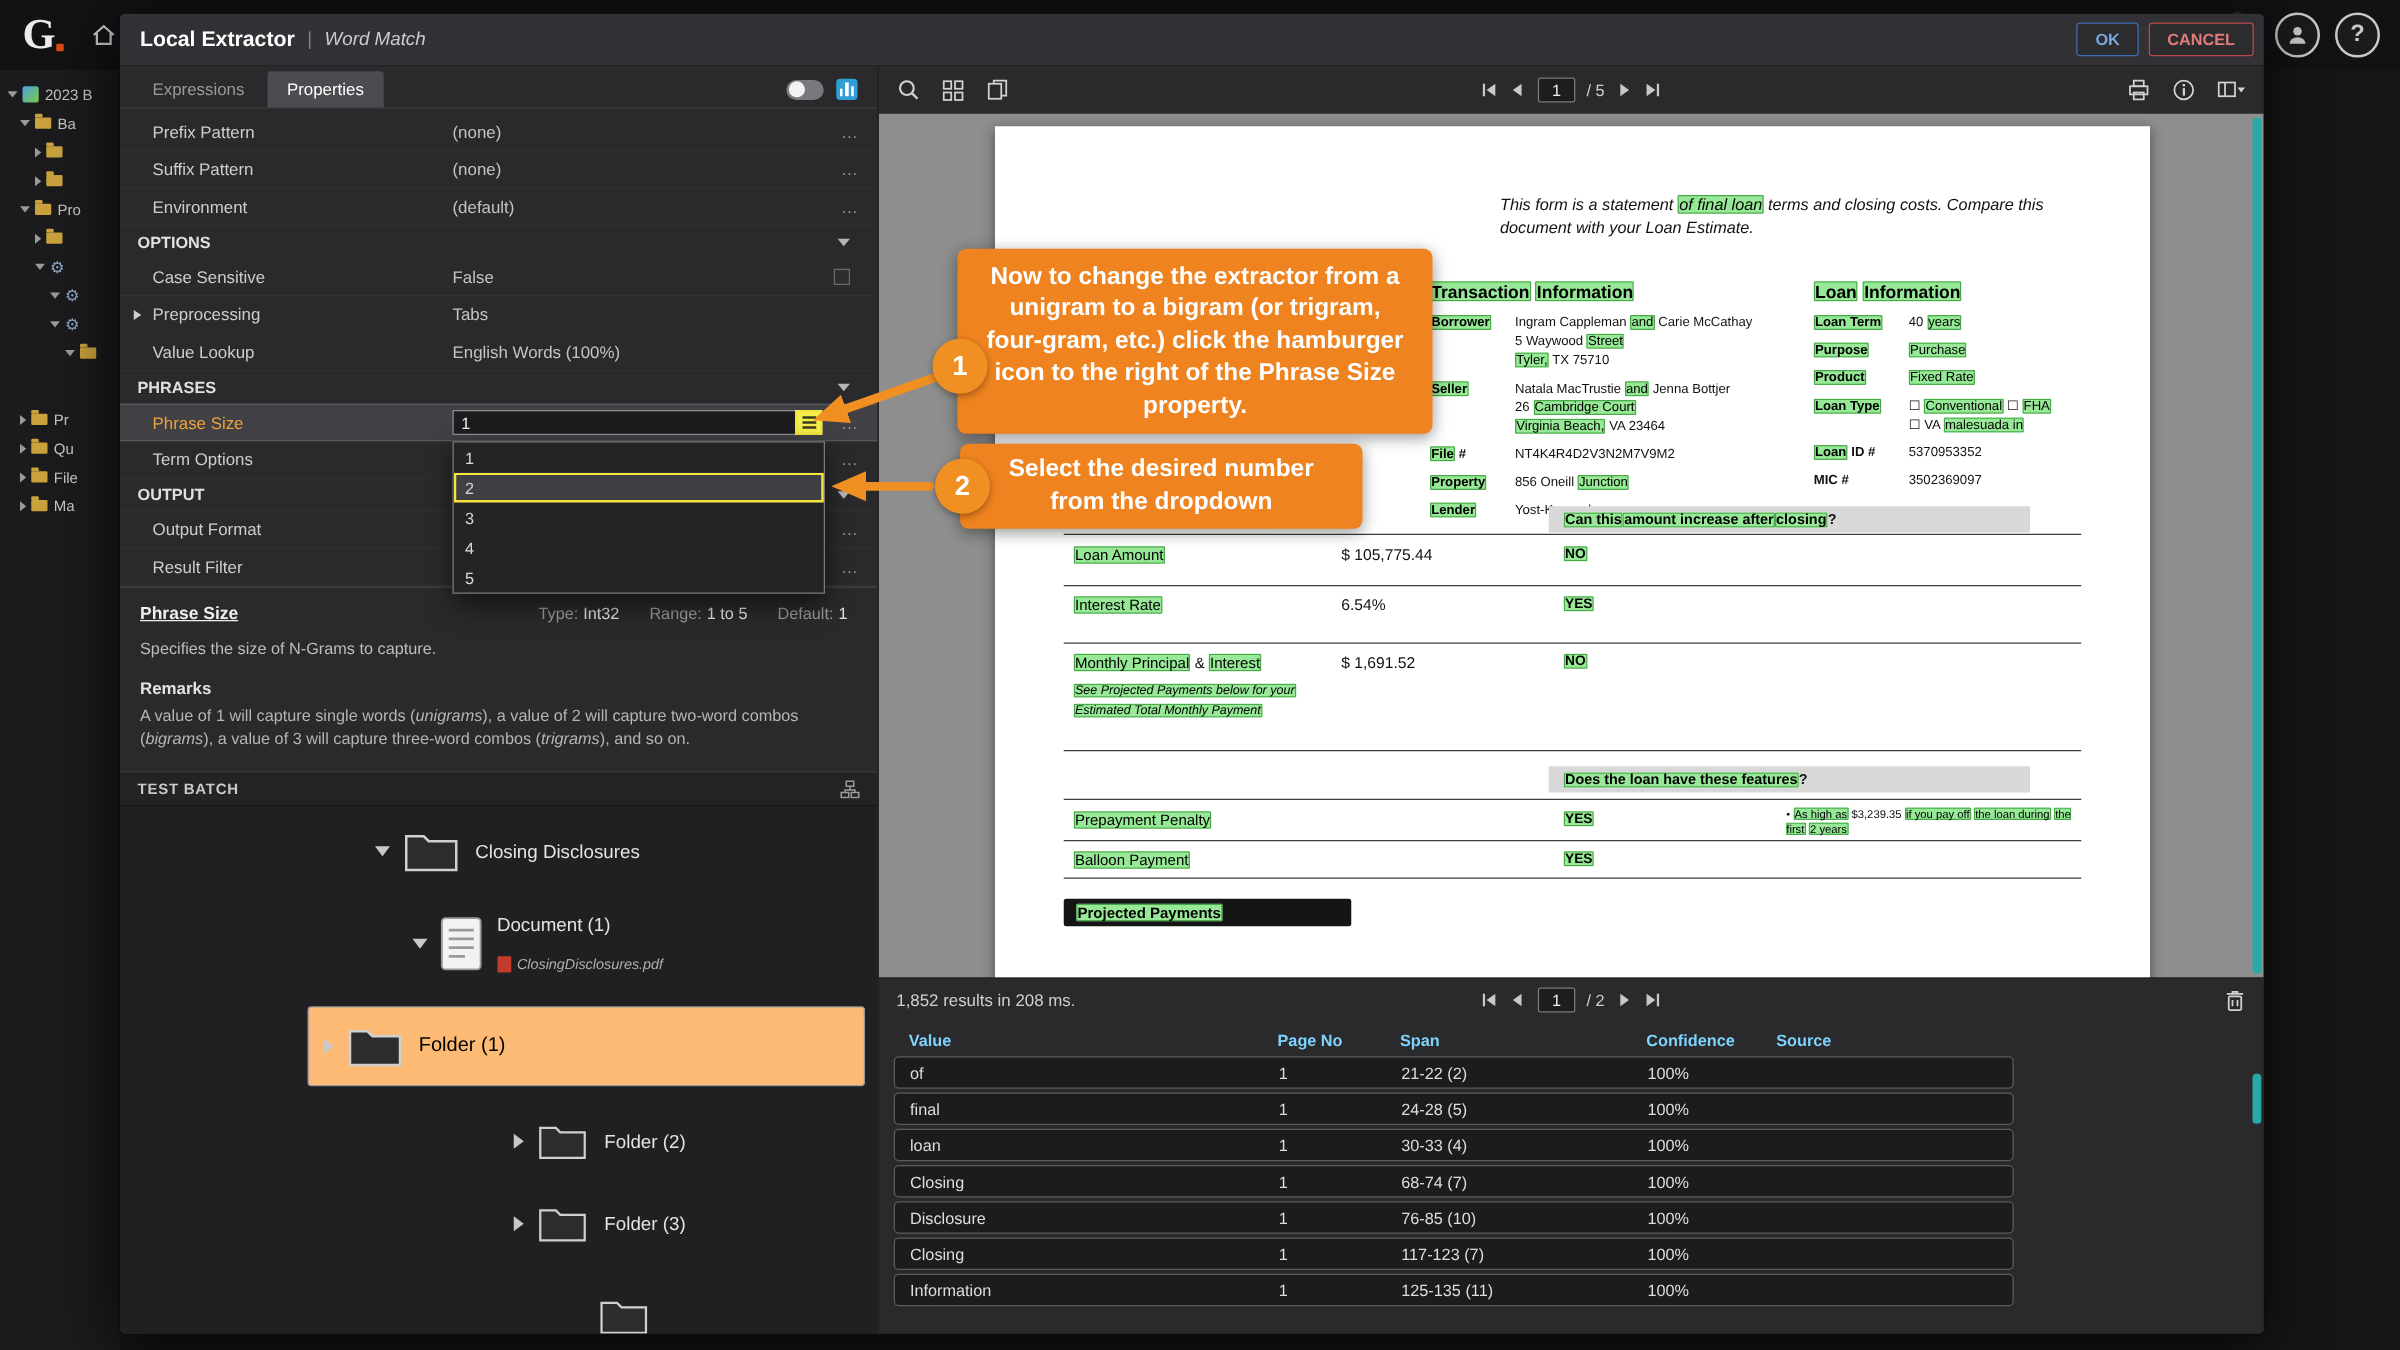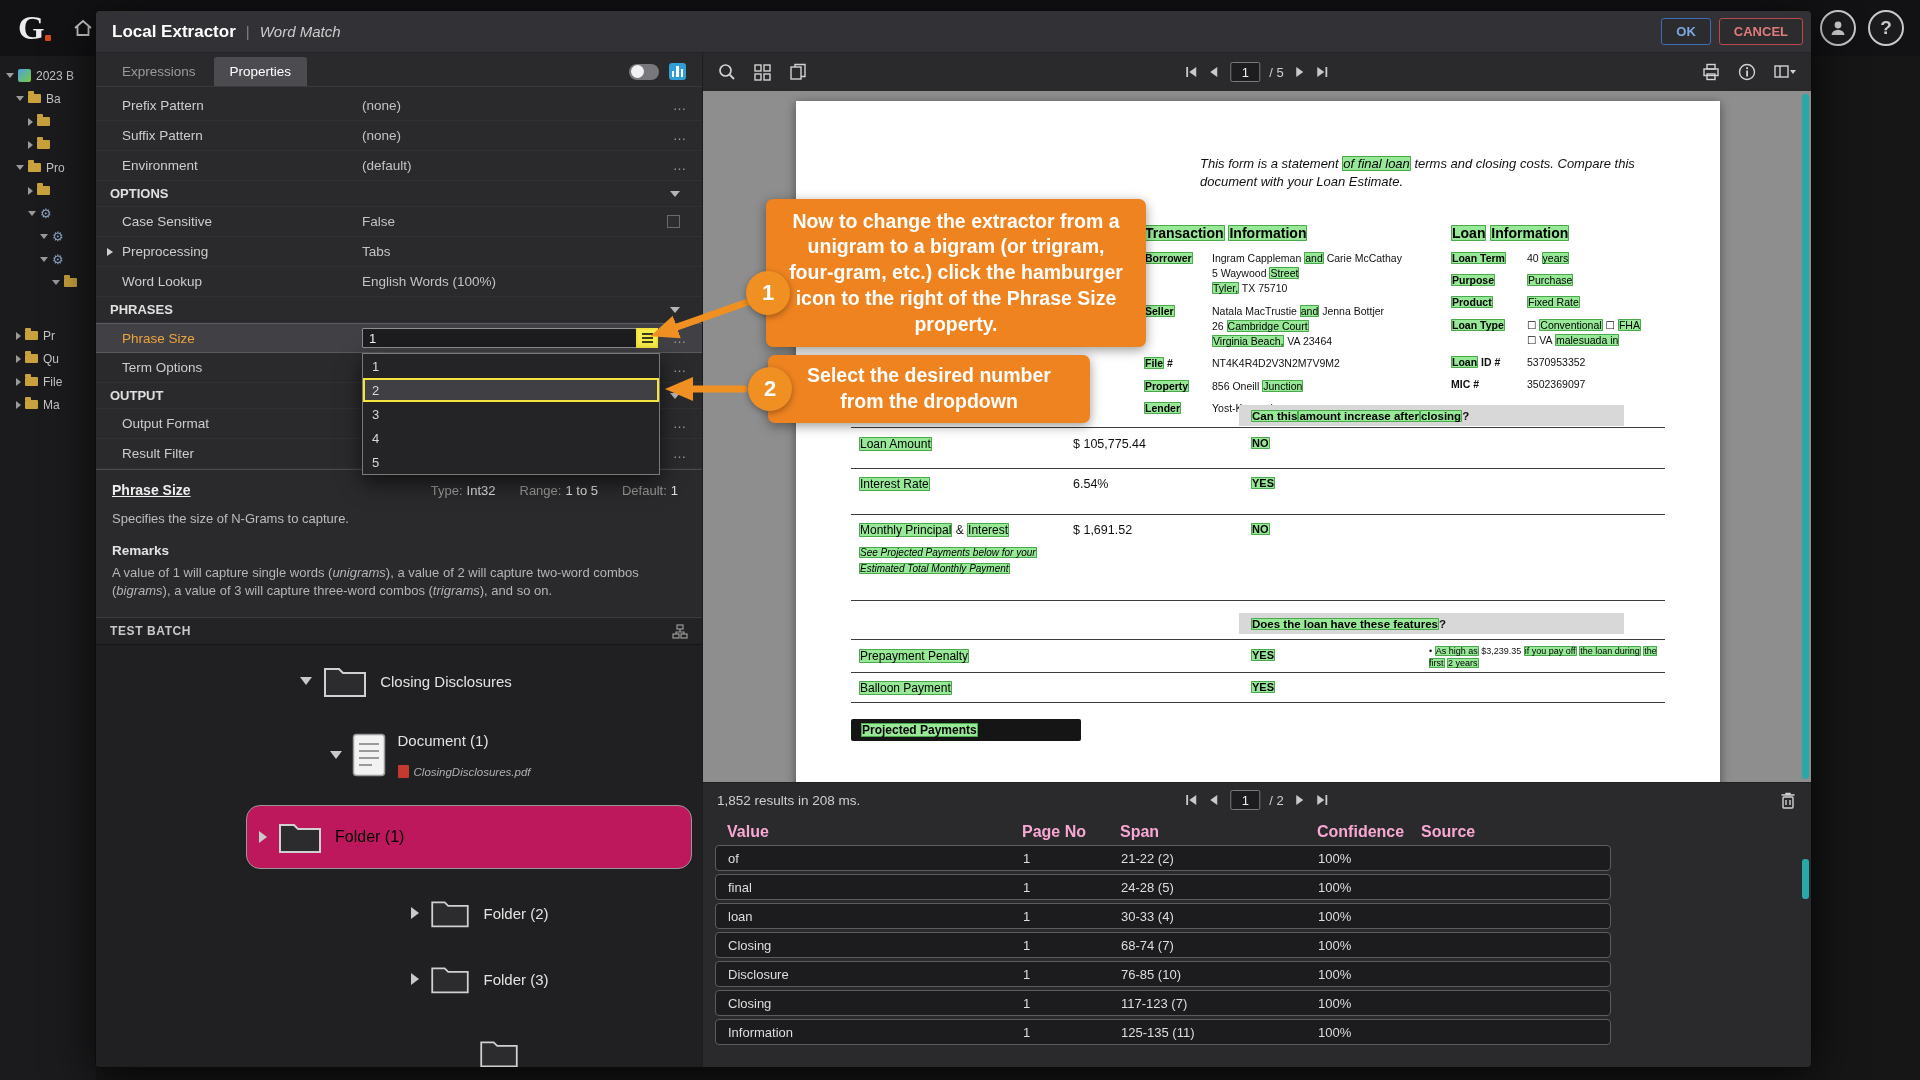--- a/index.html
+++ b/index.html
@@ -80,21 +80,21 @@
   .iprtext { margin-top:6px; font-size:13px; color:#b5b5b5; line-height:1.4; padding-right:20px; }
 
   .tbbar { height:28px; background:#232325; border-top:1px solid #3c3c3e; border-bottom:1px solid #151517; display:flex; align-items:center; padding:0 14px; }
   .tbtitle { font-size:12px; font-weight:bold; color:#c9c9c9; letter-spacing:.6px; }
   .tbic { margin-left:auto; }
 
   .btree { flex:1; background:#202022; padding-top:14px; position:relative; overflow:hidden; }
   .btrow { display:flex; align-items:center; color:#e3e3e3; font-size:15px;justify-content:center; }
   .bchev-d { width:0; height:0; border-left:6px solid transparent; border-right:6px solid transparent; border-top:8px solid #c9c9c9; margin-right:10px; flex:none; }
   .bchev-r { width:0; height:0; border-top:6px solid transparent; border-bottom:6px solid transparent; border-left:8px solid #c9c9c9; margin-right:10px; flex:none; }
-  .selbox { margin:22px 0 0 150px; width:446px; height:64px; border:1px solid #97979a; background:#be185d; border-radius:14px; display:flex; align-items:center; padding-left:12px; }
+  .selbox { margin:22px 0 0 150px; width:446px; height:64px; border:1px solid #97979a; background:#fdba74; border-radius:3px; display:flex; align-items:center; padding-left:12px; }
   .doclines { display:flex; flex-direction:column; gap:16px; }
   .docfile { display:flex; align-items:center; font-style:italic; font-size:11.5px; color:#b0b0b0; }
   .pdfic { width:11px; height:13px; background:#c23b2e; border-radius:1px; margin-right:5px; flex:none; }
 
   
   .rpanel { flex:1; display:flex; flex-direction:column; background:#2a2a2c; position:relative; overflow:hidden; }
   .vtb { height:38px; display:flex; align-items:center; padding:0 14px; position:relative; flex:none; }
   .ticons { display:flex; gap:16px; align-items:center; }
   .pgn { position:absolute; left:50%; transform:translateX(-50%); display:flex; align-items:center; gap:9px; }
   .pgbox { width:30px; height:20px; background:#1d1d1f; border:1px solid #7a7a7a; color:#eee; text-align:center; font-size:13px; border-radius:2px; font-family:inherit; }
@@ -120,21 +120,21 @@
   .dlab { position:absolute; left:8px; top:8px; font-weight:normal; font-size:12px; }
   .dval { position:absolute; left:222px; top:8px; font-size:12.5px; }
   .dans { position:absolute; left:400px; top:8px; font-size:11px; font-weight:bold; }
   .dsub { position:absolute; left:8px; top:30px; font-style:italic; font-size:10px; line-height:1.55; }
   .dnote { position:absolute; left:578px; top:4px; width:232px; font-size:9px; line-height:1.35; }
   .dfoot { position:absolute; left:0; top:318px; width:230px; height:22px; background:#151515; color:#fff; display:flex; align-items:center; padding-left:10px; font-weight:bold; font-size:12px; border-radius:2px; }
 
   .rheader { height:35px; display:flex; align-items:center; padding:0 14px; border-top:1px solid #202022; position:relative; flex:none; }
   .rsummary { font-size:13.5px; color:#cfcfcf; }
   .rtable { height:250px; padding:2px 0 0 12px; position:relative; flex:none; }
-  .rthead { display:grid; grid-template-columns:295px 98px 197px 104px 1fr; height:26px; align-items:center; width:896px; font-size:16px; font-weight:bold; color:#f9a8d4; }
+  .rthead { display:grid; grid-template-columns:295px 98px 197px 104px 1fr; height:26px; align-items:center; width:896px; font-size:13px; font-weight:bold; color:#7dd3fc; }
   .rrow { display:grid; grid-template-columns:295px 98px 197px 104px 1fr; width:896px; height:26px; margin-bottom:3px; background:#1c1c1e; border:1px solid #5c5c5f; border-radius:4px; align-items:center; font-size:13px; color:#dedede; cursor:pointer; }
   .cellh, .cell { padding-left:12px; white-space:nowrap; overflow:hidden; }
   .rscroll { position:absolute; right:2px; top:42px; width:7px; height:40px; background:#29a8a8; border-radius:3px; }
 
   
   .cobox { position:absolute; background:#ee8320; border-radius:7px; color:#fff; font-weight:bold; font-size:19.5px; line-height:1.32; text-align:center; display:flex; align-items:center; justify-content:center; padding:10px 18px; z-index:50; box-shadow:0 3px 12px rgba(0,0,0,.4); }
   .c1 { left:670px; top:146px; width:380px; height:148px; }
   .c2 { left:672px; top:302px; width:322px; height:68px;text-align:center; }
   .cnum { position:absolute; width:44px; height:44px; border-radius:50%; background:#f19022; color:#fff; font-size:22px; font-weight:bold; display:flex; align-items:center; justify-content:center; z-index:55; box-shadow:0 2px 6px rgba(0,0,0,.35); }
   .n1 { left:650px; top:218px; }
@@ -285,21 +285,21 @@
           <span class="lbl">Case Sensitive</span>
           <span class="val">False</span>
           <span class="chkbox"></span>
         </div>
         <div class="prow">
           <span class="exp"></span>
           <span class="lbl">Preprocessing</span>
           <span class="val teal">Tabs</span>
         </div>
         <div class="prow">
-          <span class="lbl">Word Lookup</span>
+          <span class="lbl">Value Lookup</span>
           <span class="val teal">English Words (100%)</span>
         </div>
         <div class="psec">
           <span>PHRASES</span>
           <span class="chev"></span>
         </div>
         <div class="prow phrase">
           <span class="lbl">Phrase Size</span>
           <span class="pinput">
             <span>1</span>

